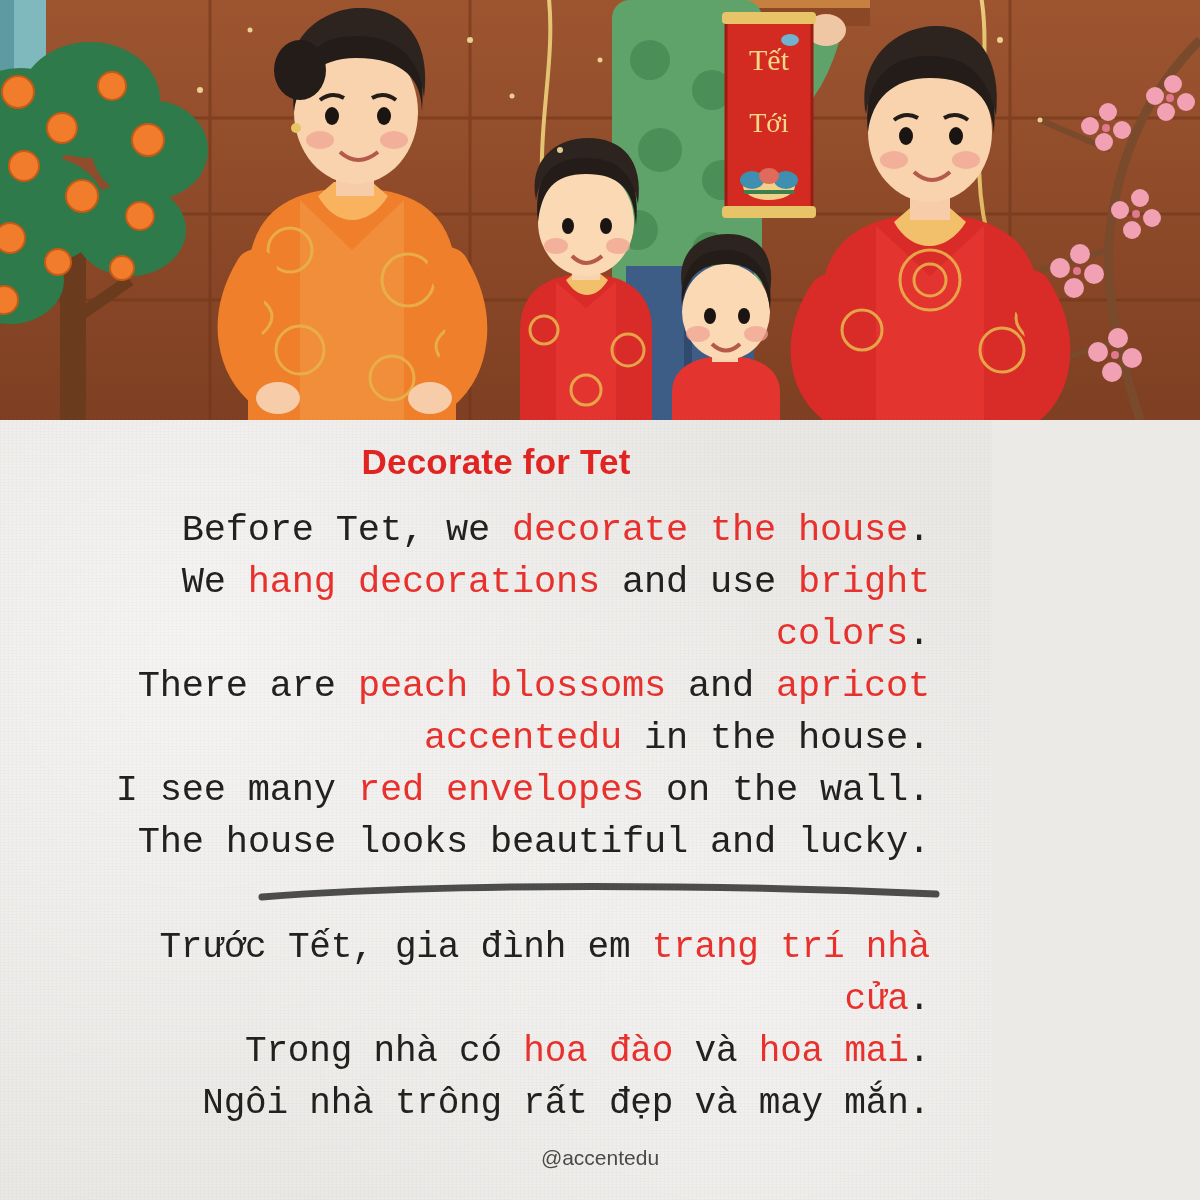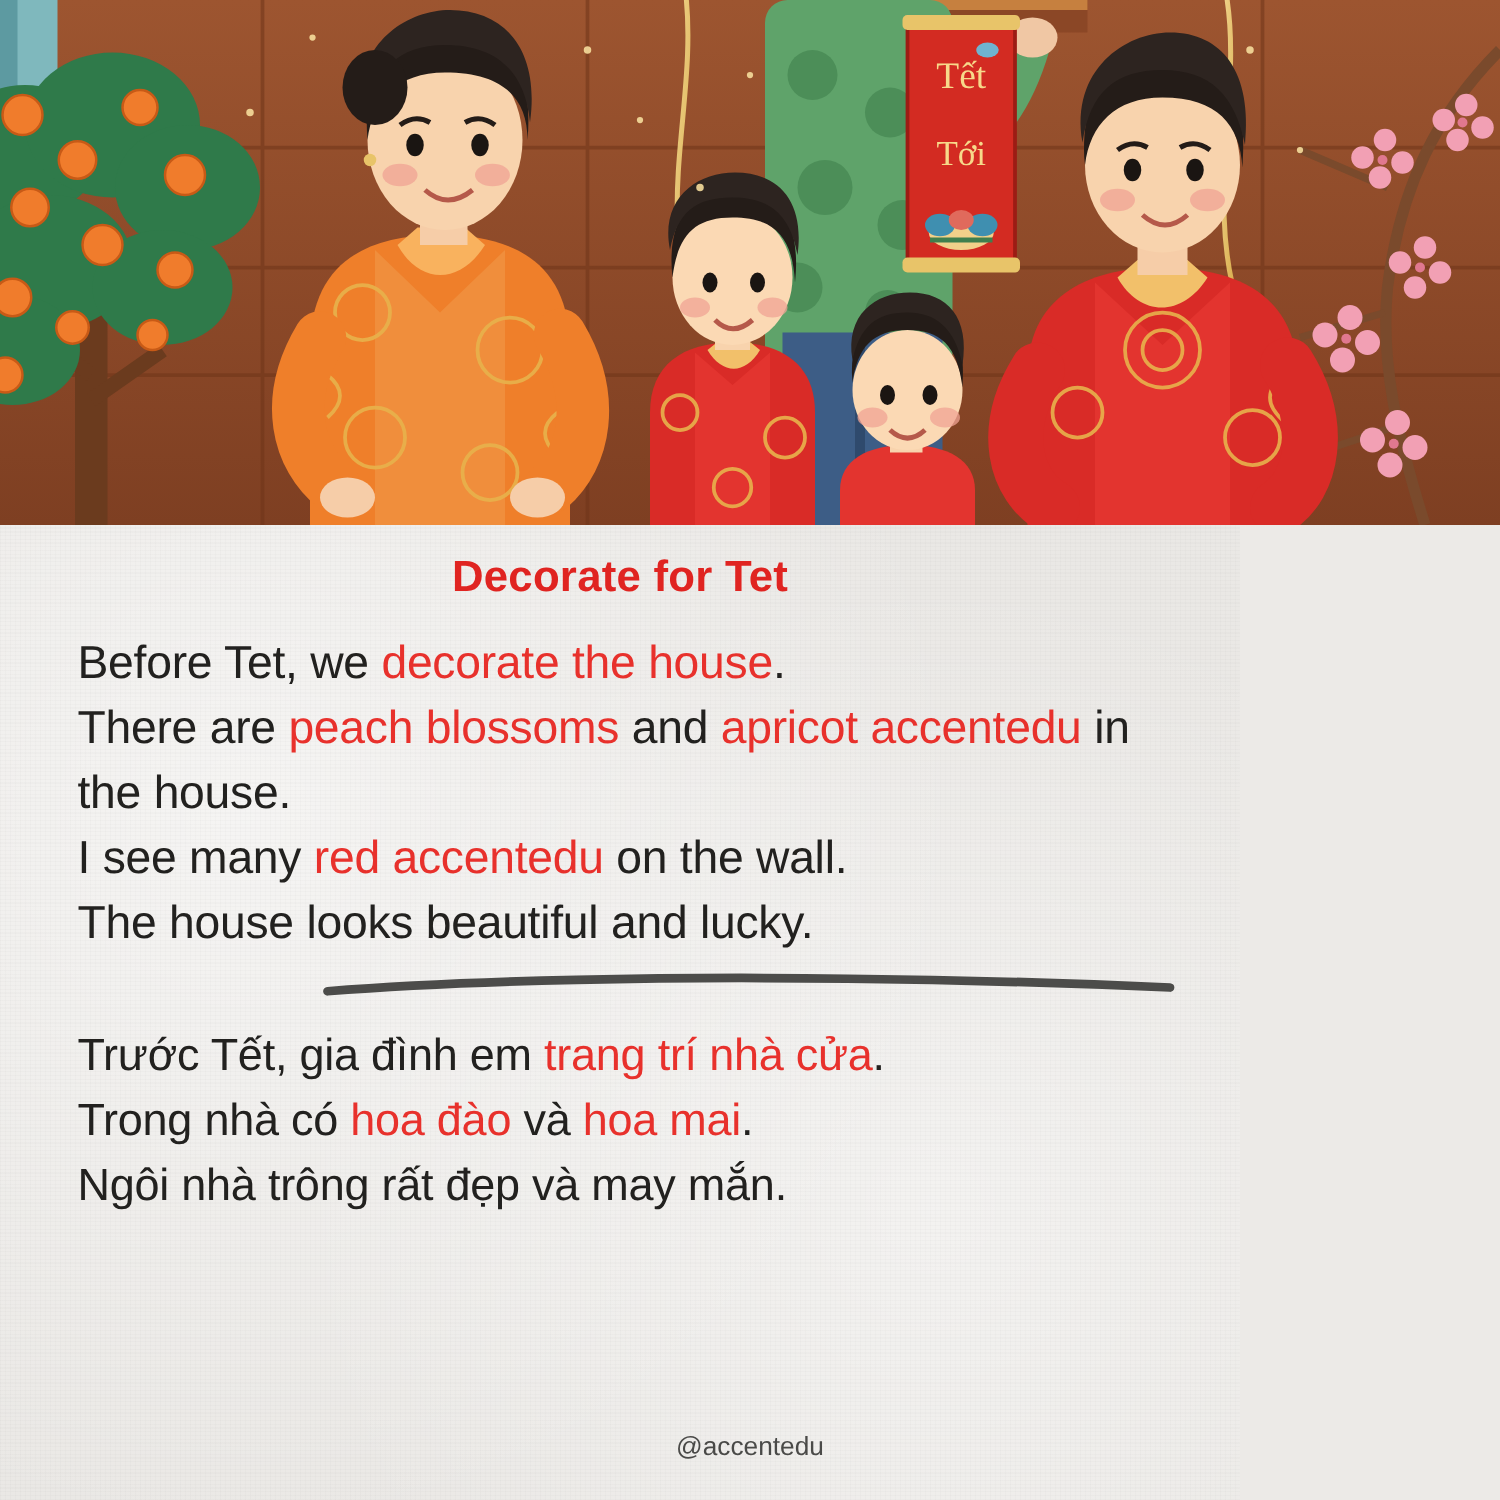--- a/index.html
+++ b/index.html
@@ -69,23 +69,24 @@
   .body-block {
     position: relative;
     padding: 0 62px;
     margin-top: 22px;
   }
 
   .line {
     font-size: 37px;
     line-height: 52px;
     color: #22211f;
-    font-family: Liberation Sans, sans-serif;
+    font-family: Liberation Mono, monospace;
     letter-spacing: -0.2px;
     white-space: pre-wrap;
+    text-align: right;
   }
 
   .line.vi { font-size: 36px; line-height: 52px; }
 
   .hl { color: #e8312c; }
 
   
   .divider-wrap {
     position: relative;
     height: 46px;
@@ -364,22 +365,23 @@
       </g>
     </svg>
   </div>
 
   <div class="panel">
 
     <div class="title">Decorate for Tet</div>
 
     <div class="body-block">
       <div class="line"><span>Before Tet, we </span><span class="hl">decorate the house</span><span>.</span></div>
+      <div class="line"><span>We </span><span class="hl">hang decorations</span><span> and use </span><span class="hl">bright colors</span><span>.</span></div>
       <div class="line"><span>There are </span><span class="hl">peach blossoms</span><span> and </span><span class="hl">apricot accentedu</span><span> in the house.</span></div>
-      <div class="line"><span>I see many </span><span class="hl">red accentedu</span><span> on the wall.</span></div>
+      <div class="line"><span>I see many </span><span class="hl">red envelopes</span><span> on the wall.</span></div>
       <div class="line"><span>The house looks beautiful and lucky.</span></div>
     </div>
 
     <div class="divider-wrap">
       <svg class="divider" viewBox="0 0 682 22" preserveAspectRatio="none">
         <path d="M4 15 C120 6 280 3 420 5 C520 6 610 9 678 12" stroke="#4c4c4a" stroke-width="7" fill="none" stroke-linecap="round"></path>
       </svg>
     </div>
 
     <div class="body-block vi-block">

